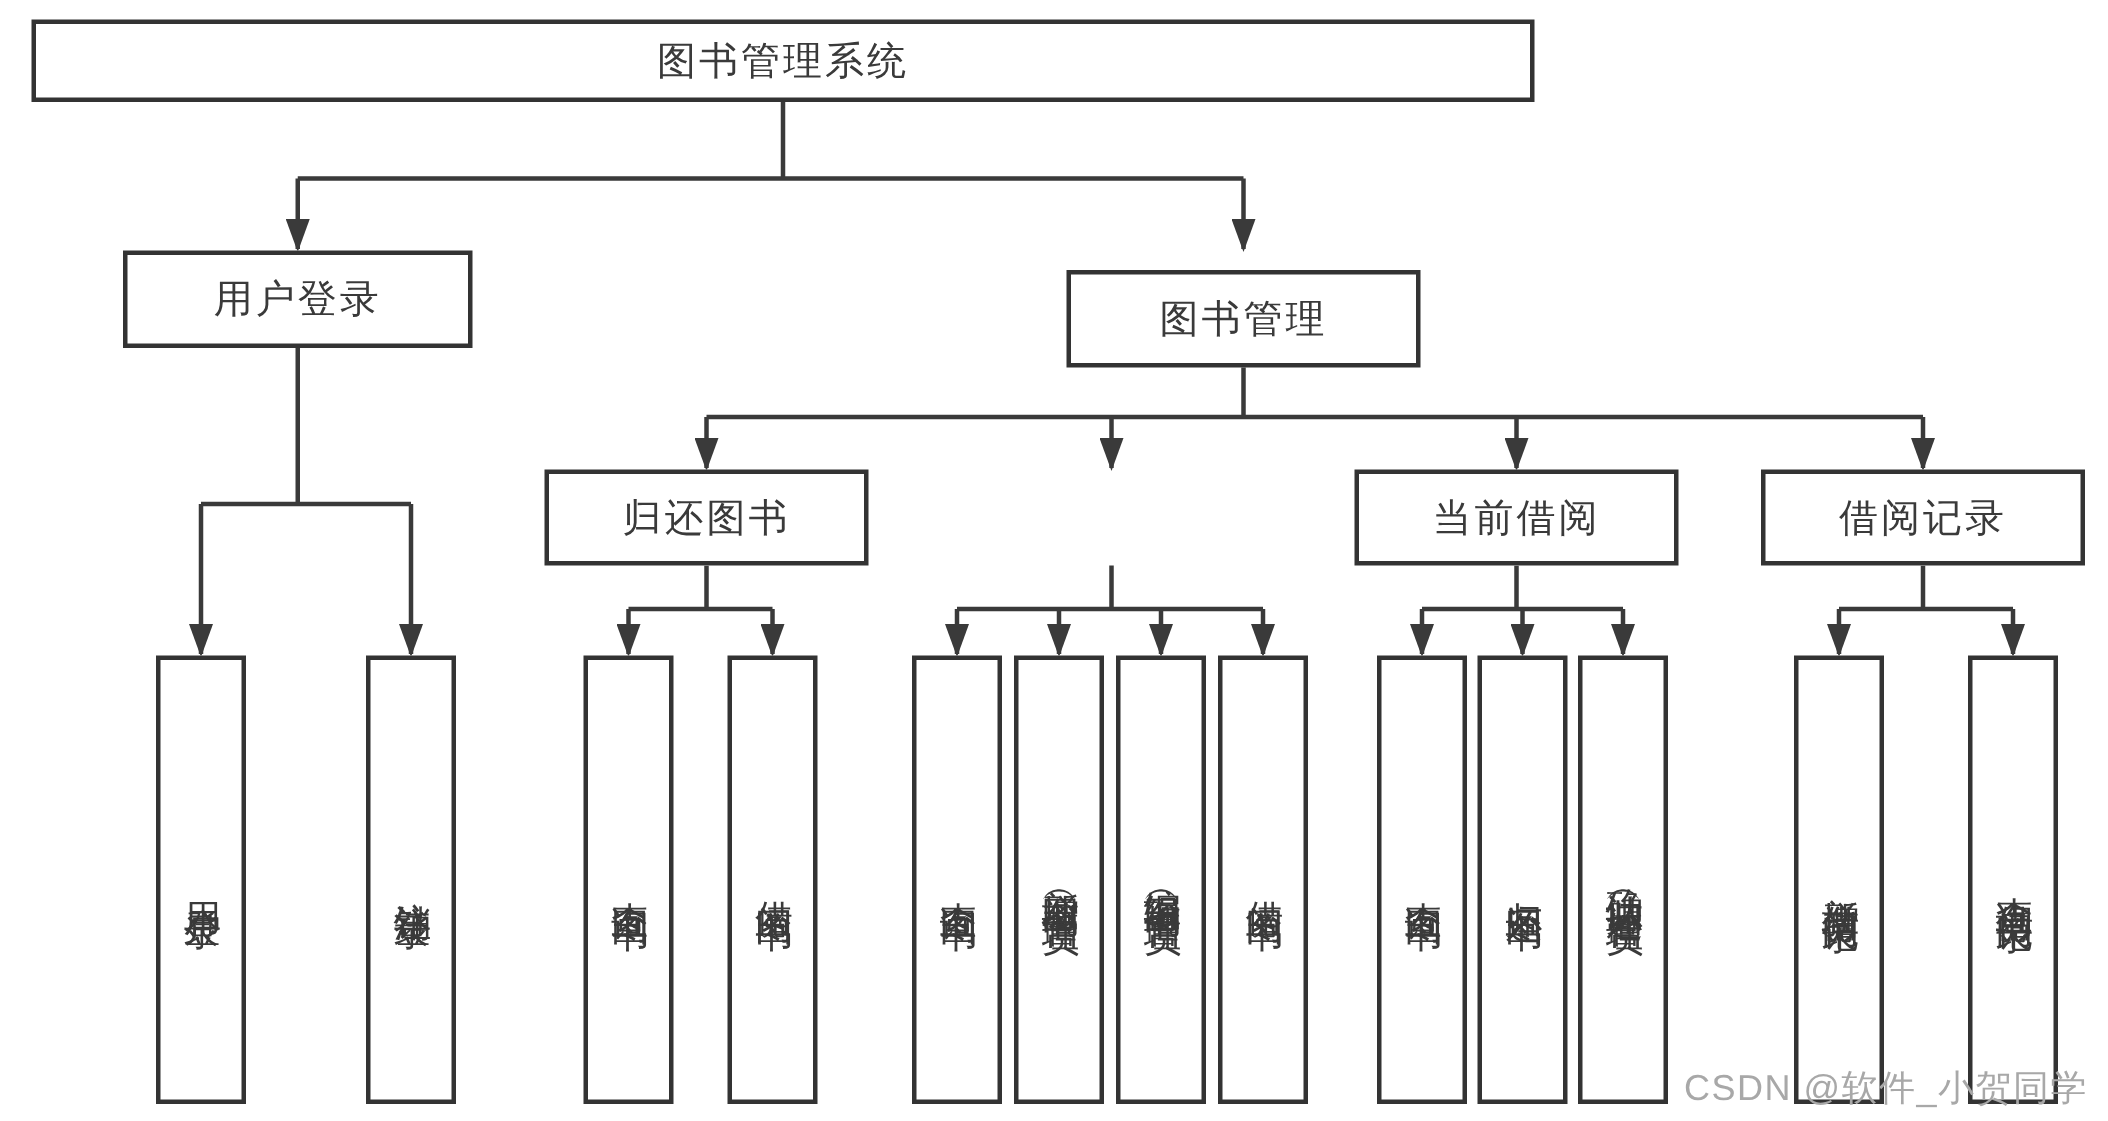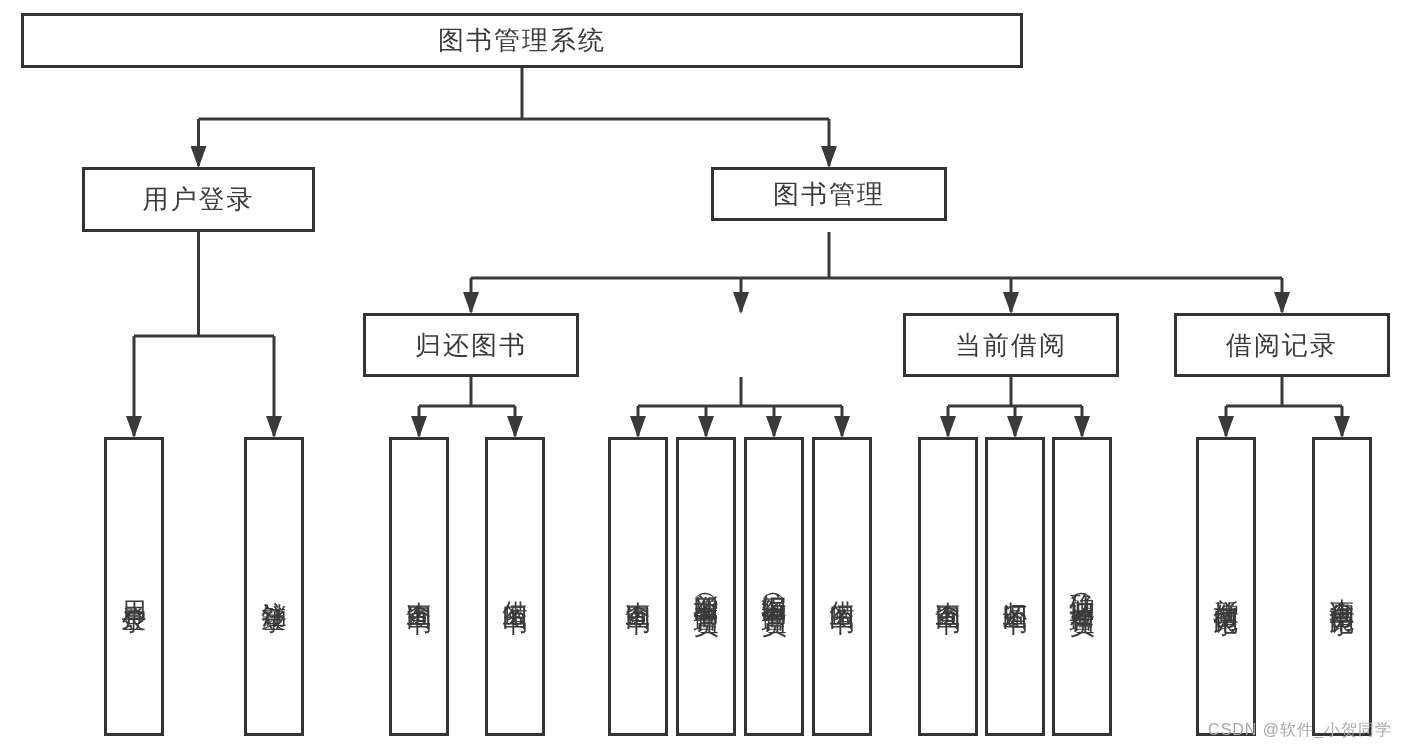--- a/index.html
+++ b/index.html
@@ -38,21 +38,21 @@
     text-orientation: mixed;
     font-size: 25px;
     letter-spacing: 3px;
     line-height: 1;
     white-space: nowrap;
   }
   .watermark {
     position: absolute;
     right: 13px;
     bottom: 6px;
-    font-size: 16px;
+    font-size: 24px;
     letter-spacing: 1px;
     color: #a8a8a8;
     z-index: 2;
     white-space: nowrap;
   }
 </style>
 </head>
 <body>
 
 <div class="canvas">
@@ -101,21 +101,21 @@
     </g>
   </svg>
 
   <div class="node h" style="left:21px;top:13px;width:1002px;height:55px">
     <span class="label">图书管理系统</span>
   </div>
 
   <div class="node h" style="left:82px;top:167px;width:233px;height:65px">
     <span class="label">用户登录</span>
   </div>
-  <div class="node h" style="left:711px;top:167px;width:236px;height:54px">
+  <div class="node h" style="left:711px;top:180px;width:236px;height:65px">
     <span class="label">图书管理</span>
   </div>
 
   <div class="node h" style="left:363px;top:313px;width:216px;height:64px">
     <span class="label">归还图书</span>
   </div>
   <div class="node h" style="left:1174px;top:313px;width:216px;height:64px">
     <span class="label">借阅记录</span>
   </div>
   <div class="node h" style="left:903px;top:313px;width:216px;height:64px">

